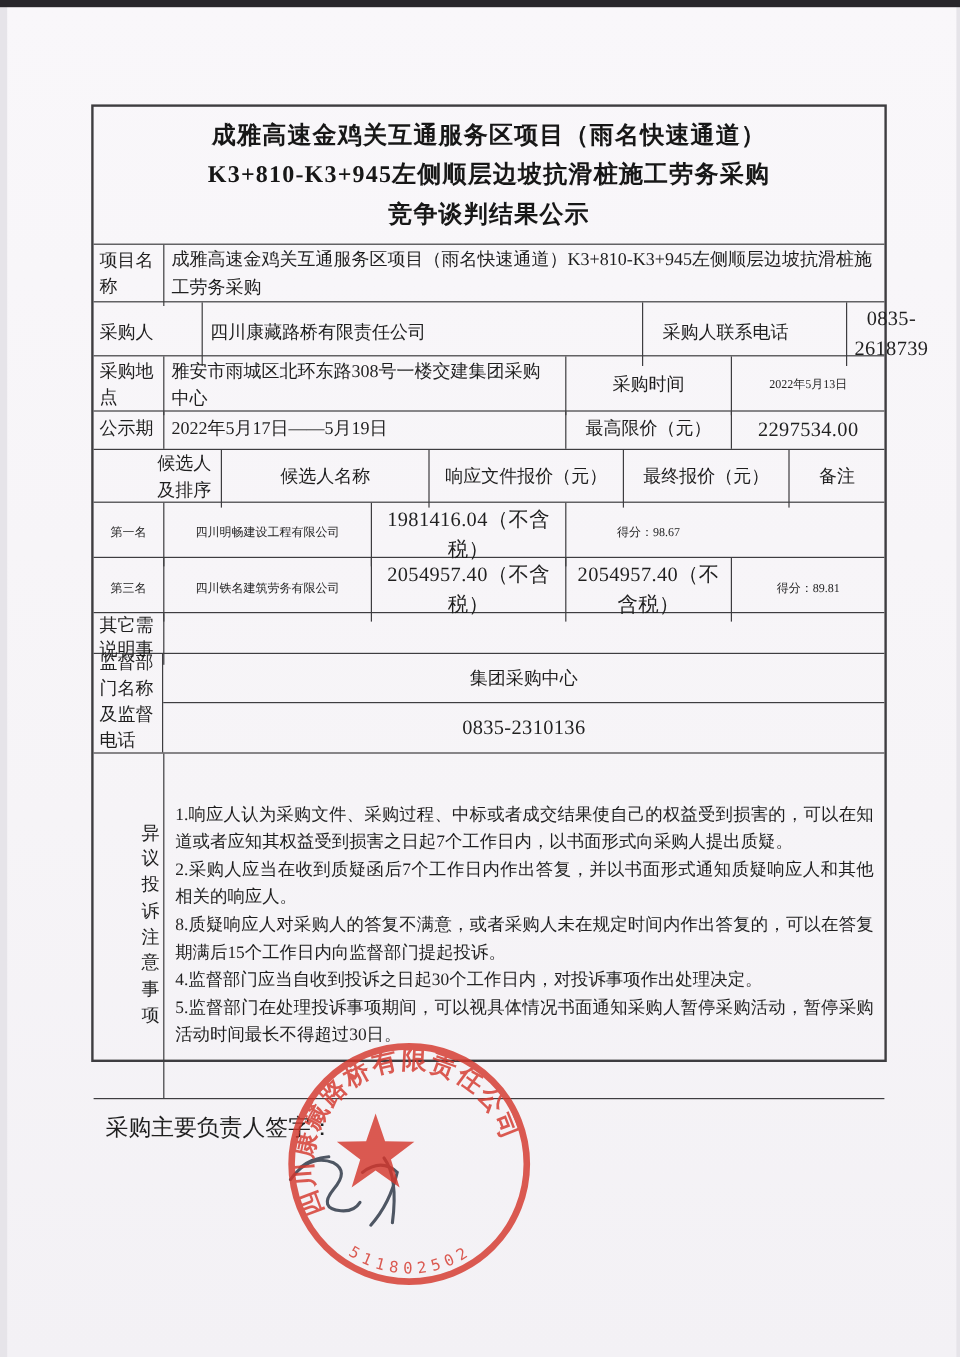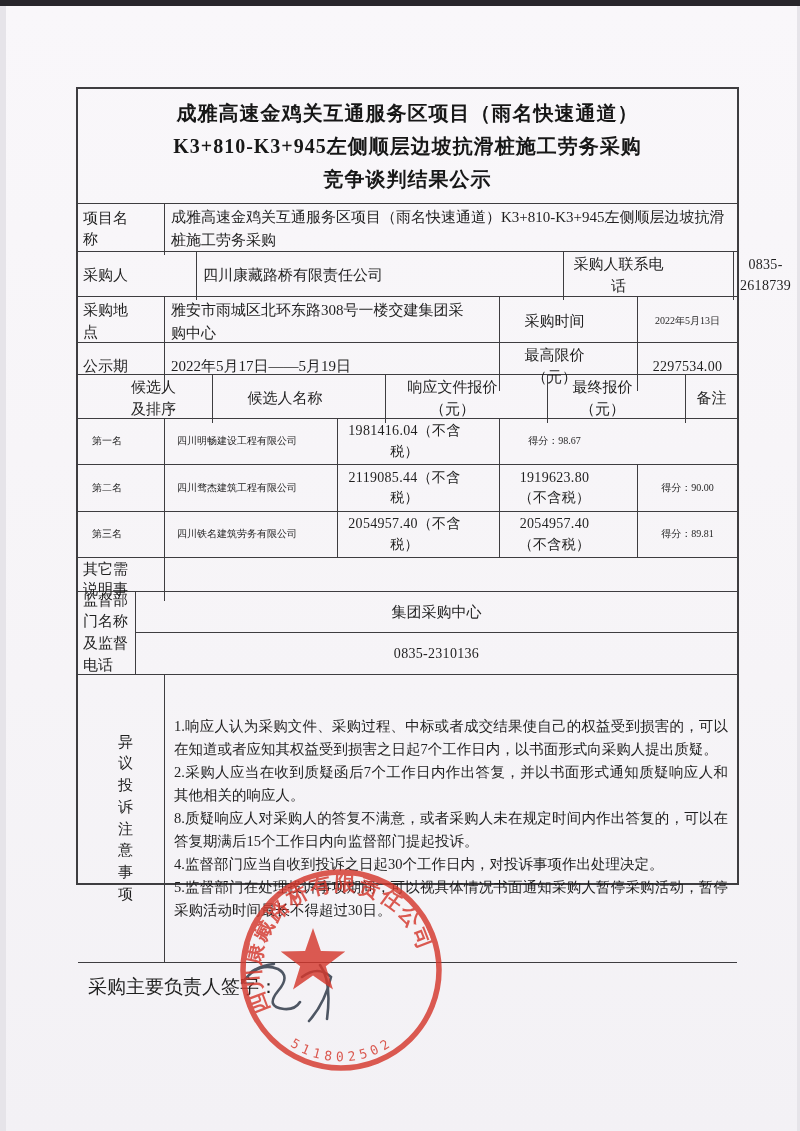--- a/index.html
+++ b/index.html
@@ -21,40 +21,40 @@
     position:absolute;left:70px;top:82px;width:663px;height:798px;
     border:2px solid #3e3d40;box-sizing:border-box;
     font-size:15px;
   }
   .row{display:grid;box-sizing:border-box;border-bottom:1px solid #3e3d40;}
   .row:last-child{border-bottom:none;}
   .cell{
     box-sizing:border-box;display:flex;flex-direction:column;justify-content:center;
     padding:2px 6px;line-height:1.45;
   }
-  .cell + .cell{border-left:1px solid #3e3d40;margin-left:28px;}
+  .cell + .cell{border-left:1px solid #3e3d40;}
   .center{align-items:center;text-align:center;}
   .left{align-items:flex-start;text-align:left;}
 
   .r-title{height:115px;display:flex;flex-direction:column;justify-content:center;align-items:center;}
   .title-line{font-weight:bold;font-size:20px;letter-spacing:1px;line-height:33px;color:#171717;}
   .r-project{height:48px;grid-template-columns:58px 1fr;}
   .r-purchaser{height:45px;grid-template-columns:58px 335px 138px 1fr;gap:32px;}
   .r-location{height:46px;grid-template-columns:58px 335px 138px 1fr;}
   .r-period{height:32px;grid-template-columns:58px 335px 138px 1fr;}
   .r-chead{height:44px;grid-template-columns:58px 173px 162px 138px 1fr;padding-left:48px;}
   .r-cand{height:46px;grid-template-columns:58px 173px 162px 138px 1fr;}
   .r-cand2{height:47px;}
   .r-other{height:34px;grid-template-columns:58px 1fr;}
   .r-sup{height:83px;display:flex;}
   .r-obj{height:288px;grid-template-columns:58px 1fr;}
   .r-sign{height:47px;display:flex;}
 
   .lbl{font-size:15px;padding:2px 5px;}
-  .num{font-size:14px;letter-spacing:.3px;}
+  .num{font-size:17px;letter-spacing:.3px;}
   .small{font-size:10px;}
 
   .sup-label{width:58px;box-sizing:border-box;display:flex;flex-direction:column;justify-content:center;padding:2px 5px;border-right:1px solid #3e3d40;line-height:1.45;}
   .sup-right{flex:1;display:flex;flex-direction:column;}
   .sup-cellA{height:41px;border-bottom:1px solid #3e3d40;display:flex;align-items:center;justify-content:center;box-sizing:border-box;}
   .sup-cellB{flex:1;display:flex;align-items:center;justify-content:center;}
 
   .obj-content{padding:6px 9px;font-size:14.5px;line-height:1.58;}
   .obj-content p{margin:0;text-align:justify;}
 
@@ -108,27 +108,20 @@
       <div class="cell center">响应文件报价（元）</div>
       <div class="cell center">最终报价（元）</div>
       <div class="cell center">备注</div>
     </div>
 
     <div class="row r-cand">
       <div class="cell center small">第一名</div>
       <div class="cell center small">四川明畅建设工程有限公司</div>
       <div class="cell center num">1981416.04（不含税）</div>
       <div class="cell center small">得分：98.67</div>
-    </div>
-    <div class="row r-cand r-cand2">
-      <div class="cell center small">第二名</div>
-      <div class="cell center small">四川骛杰建筑工程有限公司</div>
-      <div class="cell center num">2119085.44（不含税）</div>
-      <div class="cell center num">1919623.80（不含税）</div>
-      <div class="cell center small">得分：90.00</div>
     </div>
     <div class="row r-cand">
       <div class="cell center small">第三名</div>
       <div class="cell center small">四川铁名建筑劳务有限公司</div>
       <div class="cell center num">2054957.40（不含税）</div>
       <div class="cell center num">2054957.40（不含税）</div>
       <div class="cell center small">得分：89.81</div>
     </div>
 
     <div class="row r-other">

